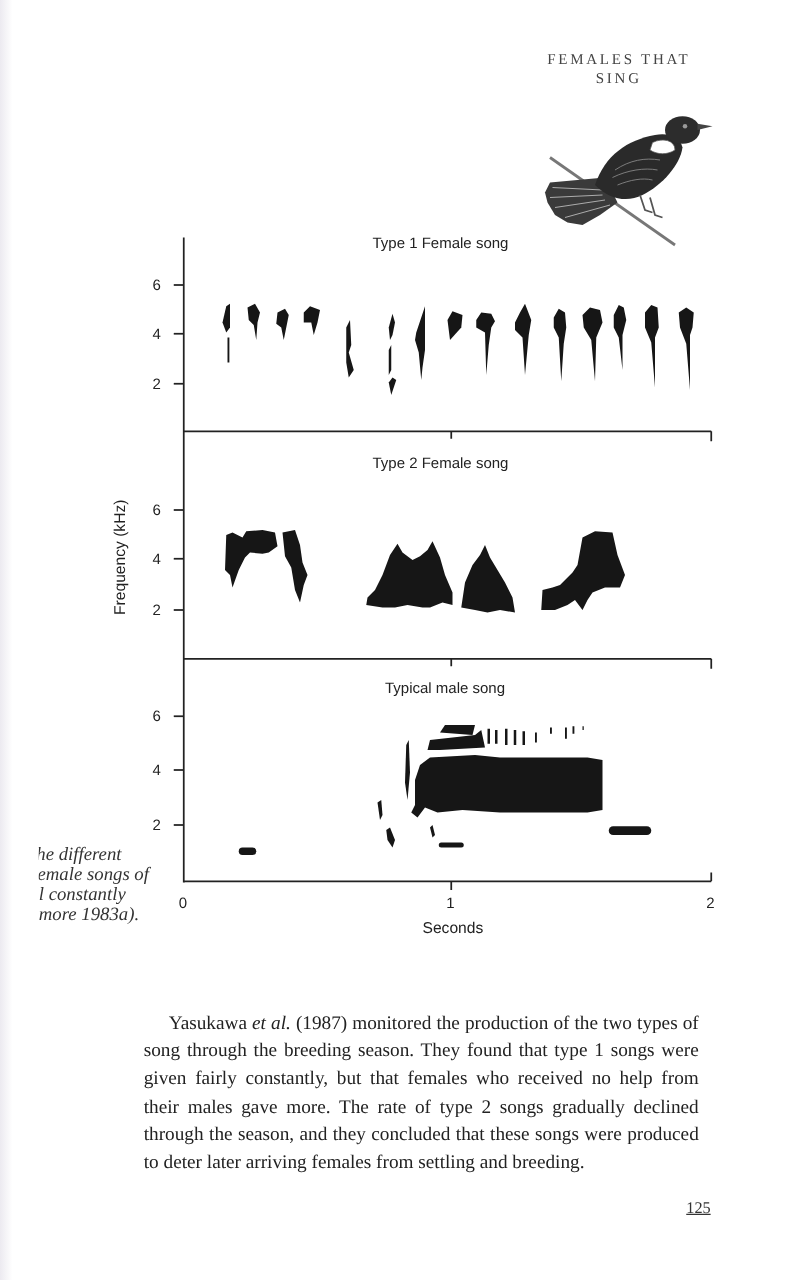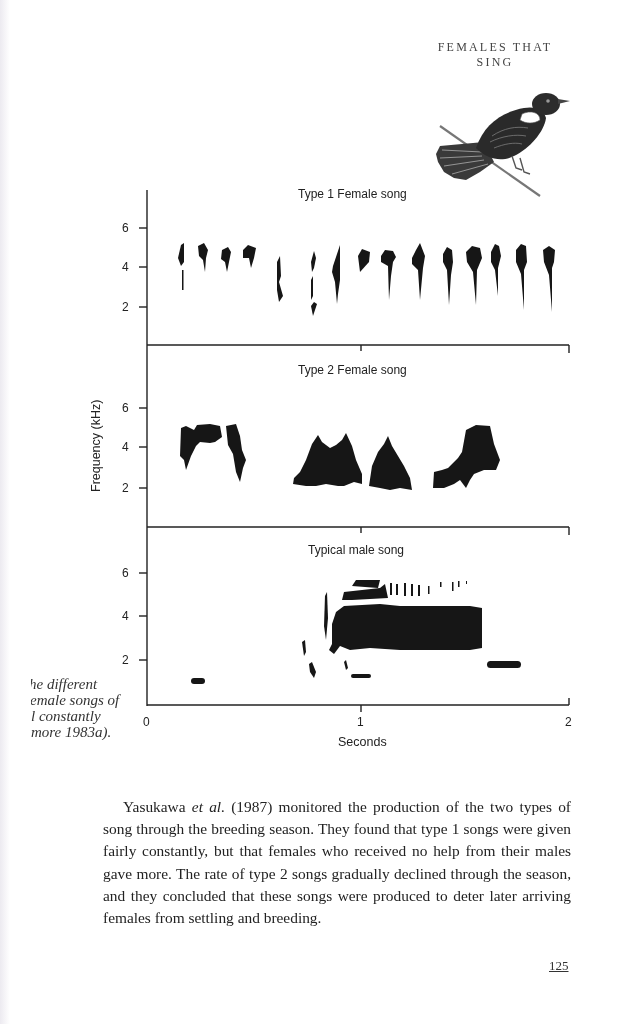--- a/index.html
+++ b/index.html
@@ -26,21 +26,21 @@
       font-family: "Liberation Serif", serif; font-style: italic;
       font-size: 15px; line-height: 16px; color: #333;
       white-space: nowrap; overflow: hidden; margin-left: 31px;
     }
     .caption span { display: block; }
     .body-text {
       position: absolute; left: 103px; top: 796px; width: 468px;
       font-family: "Liberation Serif", serif; font-size: 15.4px; line-height: 22.2px;
       color: #222; text-align: justify;
     }
-    .body-text p { margin: 0; text-indent: 20px; }
+    .body-text p { margin: 12px; text-indent: 20px; }
     .body-text em { font-style: italic; }
     .page-number {
       position: absolute; left: 549px; top: 958px; font-size: 13px; color: #333;
       font-family: "Liberation Serif", serif;
       text-decoration: underline;
     }
   </style>
 </head>
 <body>
 

